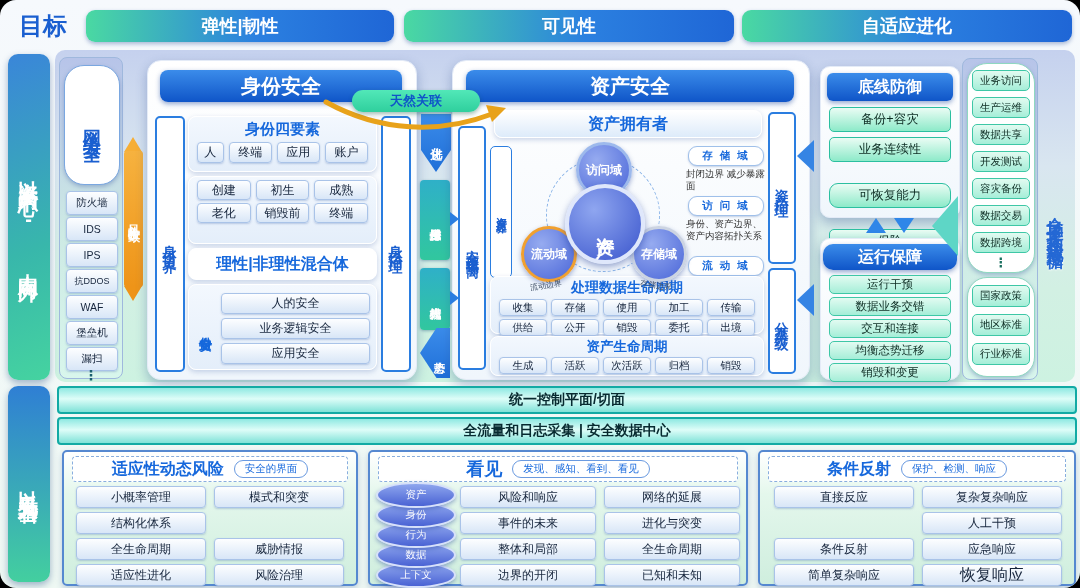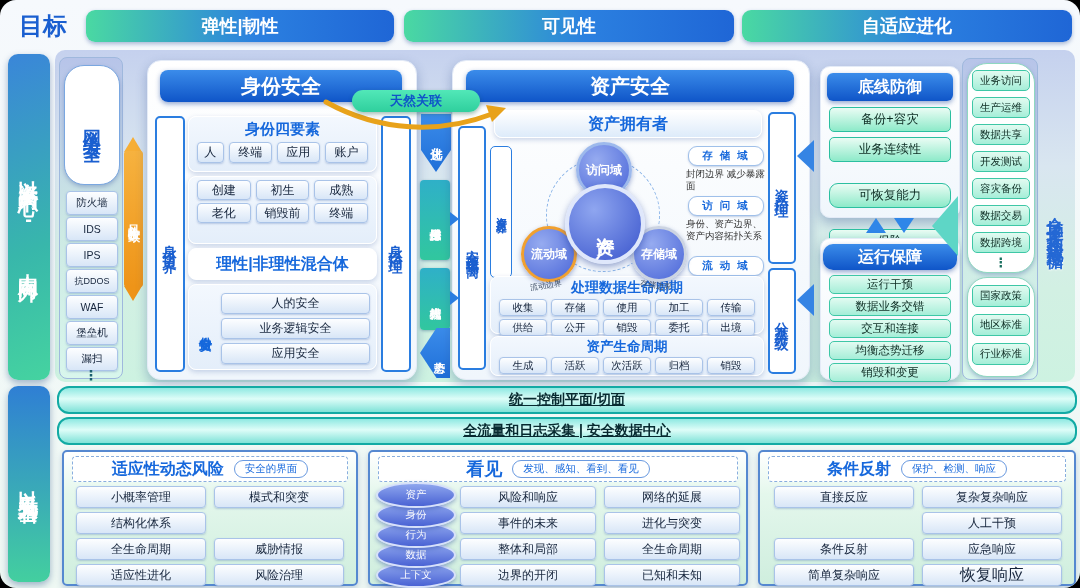--- a/index.html
+++ b/index.html
@@ -22,22 +22,22 @@
         box-shadow:0 2px 5px rgba(90,120,180,.3);}
   .ptitle{color:#1668dc;font-weight:bold;text-align:center;}
   .chip{background:linear-gradient(180deg,#fdfeff,#d8e6f7);border:1px solid #a9c3e8;border-radius:4px;color:#16253c;
         box-shadow:0 1px 2px rgba(90,120,180,.35);display:flex;align-items:center;justify-content:center;}
   .grn{background:linear-gradient(180deg,#eafcf4,#8deac9);border:1px solid #2bbfa0;border-radius:5px;color:#0c2b22;
        display:flex;align-items:center;justify-content:center;}
   .mnt{background:linear-gradient(180deg,#e2fbf1,#a5eed8);border:1px solid #3ec7a6;border-radius:5px;color:#0c2b22;
        display:flex;align-items:center;justify-content:center;}
   .netpanel{background:linear-gradient(180deg,#b7c4e9 0%,#cdeae4 55%,#d8f6ec 100%);border:1px solid #9fb8dd;border-radius:8px;}
   .whitebox{background:#fff;border:1px solid #7aa7e0;border-radius:20px;box-shadow:0 2px 4px rgba(60,90,160,.35);}
-  .band{background:linear-gradient(180deg,#8fe9e2 0%,#defdf8 45%,#7fe2d8 100%);border:2px solid #12aaa4;border-radius:12px;
-        color:#072a30;font-weight:bold;font-size:14px;text-decoration:underline;}
+  .band{background:linear-gradient(180deg,#8fe9e2 0%,#defdf8 45%,#7fe2d8 100%);border:2px solid #12aaa4;border-radius:4px;
+        color:#072a30;font-weight:bold;font-size:14px;}
   .bpanel{background:linear-gradient(180deg,#ffffff 0%,#e4f7ec 32%,#cfeede 100%);border:2px solid #5588d0;border-radius:5px;
           box-shadow:0 3px 6px rgba(50,80,150,.25);}
   .hstrip{background:#fff;border:1px dashed #88aede;border-radius:4px;display:flex;align-items:center;justify-content:center;gap:10px;}
   .pillw{background:#fff;border:1.5px solid #6a9ae0;border-radius:12px;color:#1668dc;padding:1px 10px;font-size:10.5px;}
   .circle{border-radius:50%;color:#fff;font-weight:bold;display:flex;align-items:center;justify-content:center;}
   .c-main{background:radial-gradient(circle at 35% 30%,#8fa6f0,#3a55cc);border:4px solid #dfe7fb;box-shadow:0 3px 7px rgba(30,60,150,.45);}
   .c-sub{background:radial-gradient(circle at 35% 30%,#96abf0,#4a66d8);box-shadow:0 2px 5px rgba(30,60,150,.4);}
   .edge-label{font-size:8px;color:#44546a;text-align:center;}
   .tealbox{background:linear-gradient(180deg,#2fb0c8,#31c79e);border-radius:4px;color:#fff;font-weight:bold;
            box-shadow:0 1px 3px rgba(20,80,120,.4);}

